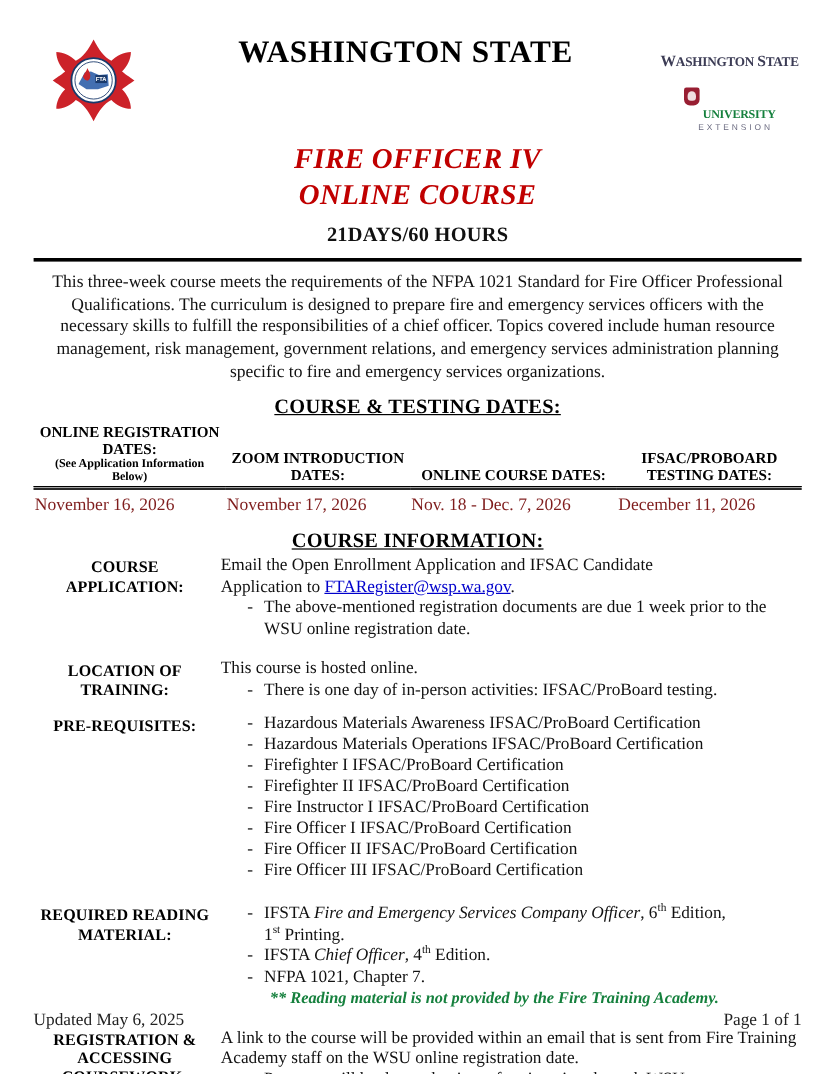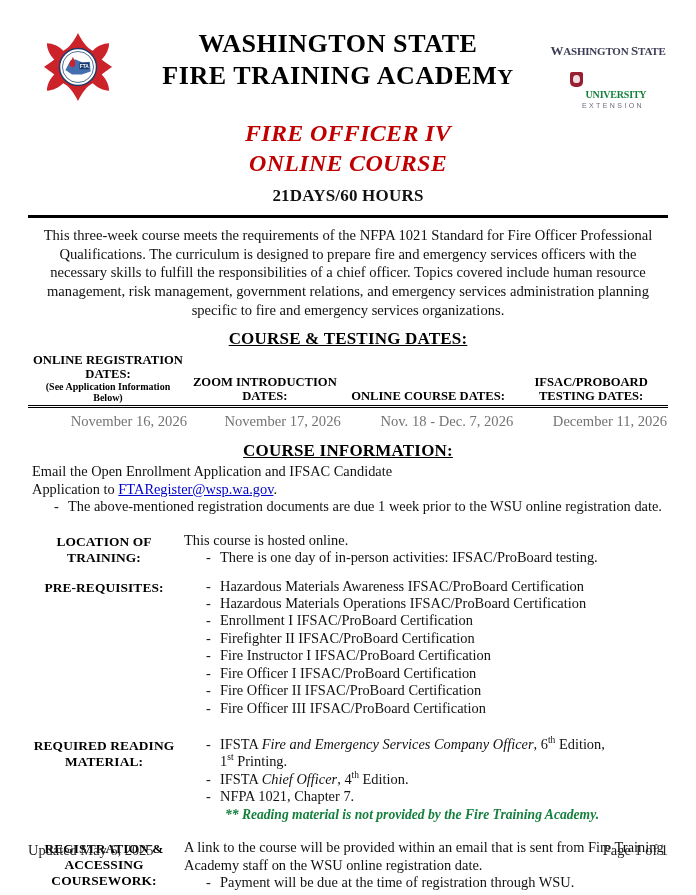--- a/index.html
+++ b/index.html
@@ -186,24 +186,24 @@
     padding: 0 2px 2px 2px;
     border-bottom: 3px double #000;
     color: #000;
   }
   .dates-table th .sub {
     font-size: 10px;
     display: block;
     line-height: 1.1;
   }
   .dates-table td {
-    text-align: right;
+    text-align: left;
     font-size: 14.6px;
     padding-top: 5px;
-    color: #737373;
+    color: #7f1d1d;
   }
 
   
   .info {
     margin-top: 2px;
   }
   .info-row {
     display: flex;
     align-items: flex-start;
   }
@@ -288,21 +288,20 @@
         <circle cx="50" cy="50" r="21" fill="#ffffff" stroke="#1a3a6b" stroke-width="1"></circle>
         <path d="M33 54 L40 41 L47 40 L56 44 L66 43 L67 56 L55 60 L42 60 Z" fill="#2f5fa8" opacity="0.9"></path>
         <path d="M38 46 C40 41 42 40 43 36 C45 41 47 42 46 47 C45 51 41 52 38 46 Z" fill="#cc2229"></path>
         <rect x="52" y="44" width="13" height="9" fill="#1a3a6b"></rect>
         <text x="58.5" y="51" font-family="Liberation Sans, sans-serif" font-size="6.5" font-weight="bold" fill="#ffffff" text-anchor="middle">FTA</text>
       </svg>
     </div>
 
     <div class="logo-center">
       <div class="acad-line1">WASHINGTON STATE</div>
-      <div class="acad-line2"><span>FIRE TRAINING ACADEM</span><span class="smallcap">Y</span></div>
     </div>
 
     <div class="logo-right">
       <div class="wsu">
         <div class="wsu-top"><span class="big">W</span><span>ASHINGTON</span> <span class="big">S</span><span>TATE</span></div>
         <div class="wsu-mid">
           <span class="wsu-shield"></span>
           <span class="wsu-univ">UNIVERSITY</span>
         </div>
         <div class="wsu-ext">EXTENSION</div>
@@ -342,20 +341,21 @@
         <td>December 11, 2026</td>
       </tr>
     </tbody>
   </table>
 
   <div class="section-head">COURSE INFORMATION:</div>
 
   <div class="info">
 
     <div class="info-row">
+      <div class="info-label">COURSE APPLICATION:</div>
       <div class="info-body">
         <span class="line">Email the Open Enrollment Application and IFSAC Candidate</span>
         <span class="line"><span>Application to </span><a class="link" href="#">FTARegister@wsp.wa.gov</a><span>.</span></span>
         <ul class="bullets">
           <li>
               <span class="dash">-</span>
               <span class="btext">The above-mentioned registration documents are due 1 week prior to the WSU online registration date.</span>
             </li>
         </ul>
       </div>
@@ -385,21 +385,21 @@
           <li>
               <span class="dash">-</span>
               <span class="btext">Hazardous Materials Awareness IFSAC/ProBoard Certification</span>
             </li>
           <li>
               <span class="dash">-</span>
               <span class="btext">Hazardous Materials Operations IFSAC/ProBoard Certification</span>
             </li>
           <li>
               <span class="dash">-</span>
-              <span class="btext">Enrollment I IFSAC/ProBoard Certification</span>
+              <span class="btext">Firefighter I IFSAC/ProBoard Certification</span>
             </li>
           <li>
               <span class="dash">-</span>
               <span class="btext">Firefighter II IFSAC/ProBoard Certification</span>
             </li>
           <li>
               <span class="dash">-</span>
               <span class="btext">Fire Instructor I IFSAC/ProBoard Certification</span>
             </li>
           <li>

